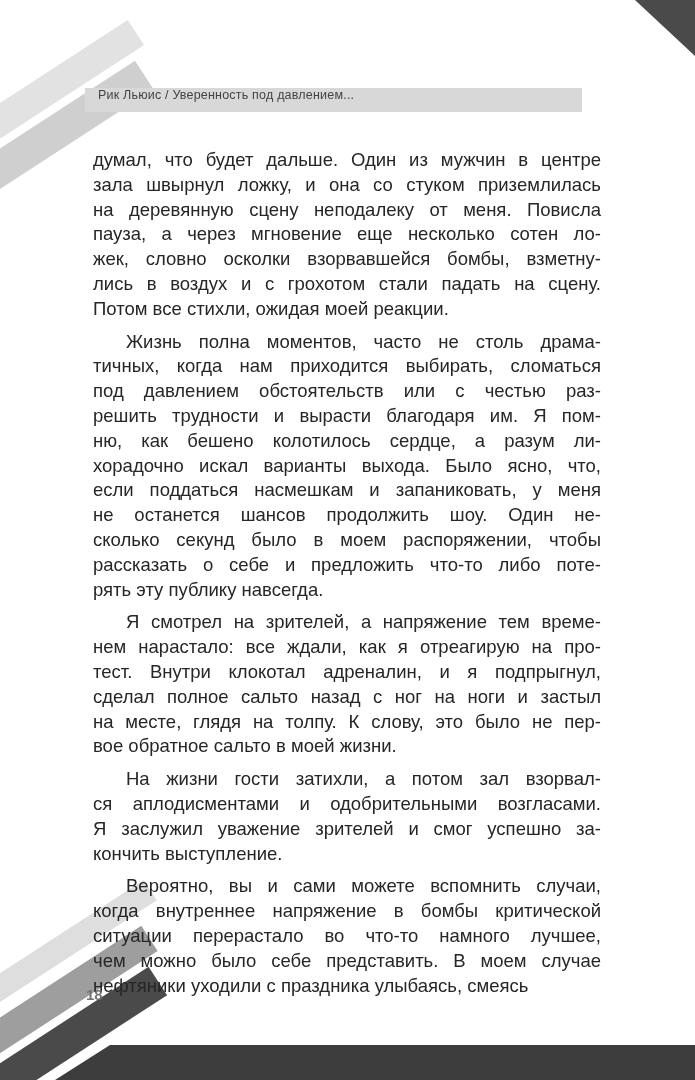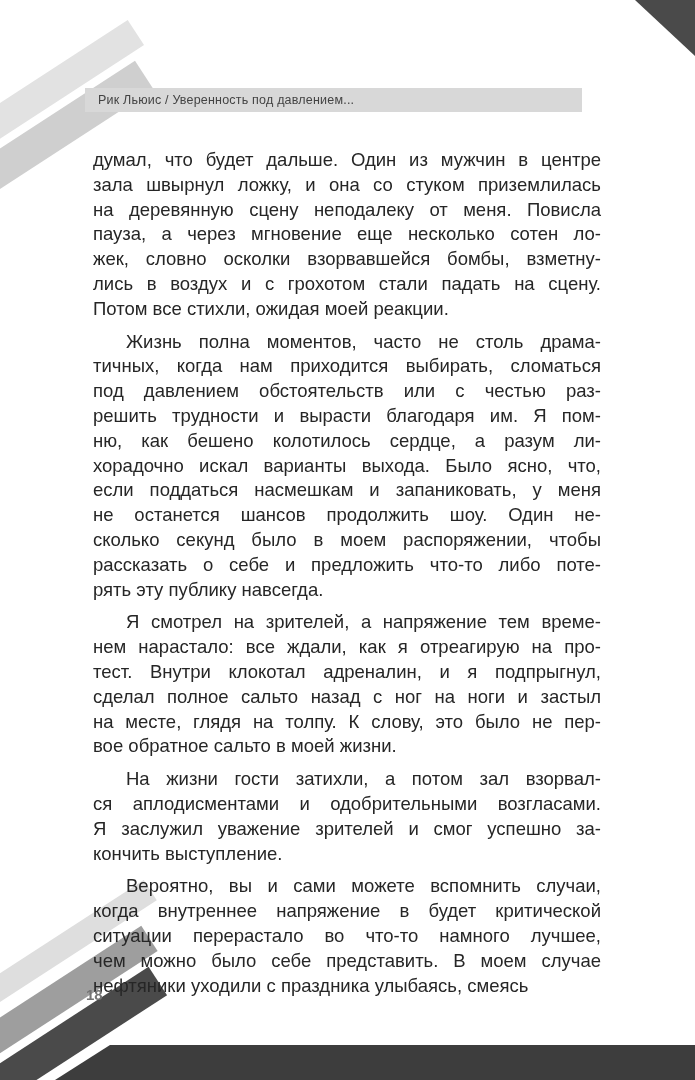--- a/index.html
+++ b/index.html
@@ -42,21 +42,20 @@
     clip-path: polygon(55px 0, 100% 0, 100% 100%, 0 100%);
   }
 
   
   .header-bar {
     position: absolute;
     left: 85px; top: 88px;
     width: 497px; height: 24px;
     background: #d8d8d8;
     display: flex;
-    align-items: center;
     padding-left: 13px;
   }
   .header-bar .header-title {
     font-size: 12.5px;
     letter-spacing: 0.2px;
     color: #434343;
   }
 
   
   .text-block {
@@ -134,21 +133,21 @@
         <div class="line last">вое обратное сальто в моей жизни.</div>
       </div>
       <div class="para">
         <div class="line indent">На жизни гости затихли, а потом зал взорвал-</div>
         <div class="line">ся аплодисментами и одобрительными возгласами.</div>
         <div class="line">Я заслужил уважение зрителей и смог успешно за-</div>
         <div class="line last">кончить выступление.</div>
       </div>
       <div class="para">
         <div class="line indent">Вероятно, вы и сами можете вспомнить случаи,</div>
-        <div class="line">когда внутреннее напряжение в будет критической</div>
+        <div class="line">когда внутреннее напряжение в бомбы критической</div>
         <div class="line">ситуации перерастало во что-то намного лучшее,</div>
         <div class="line">чем можно было себе представить. В моем случае</div>
         <div class="line last">нефтяники уходили с праздника улыбаясь, смеясь</div>
       </div>
     </div>
 
   <div class="page-number">18</div>
 
 </div>
 

